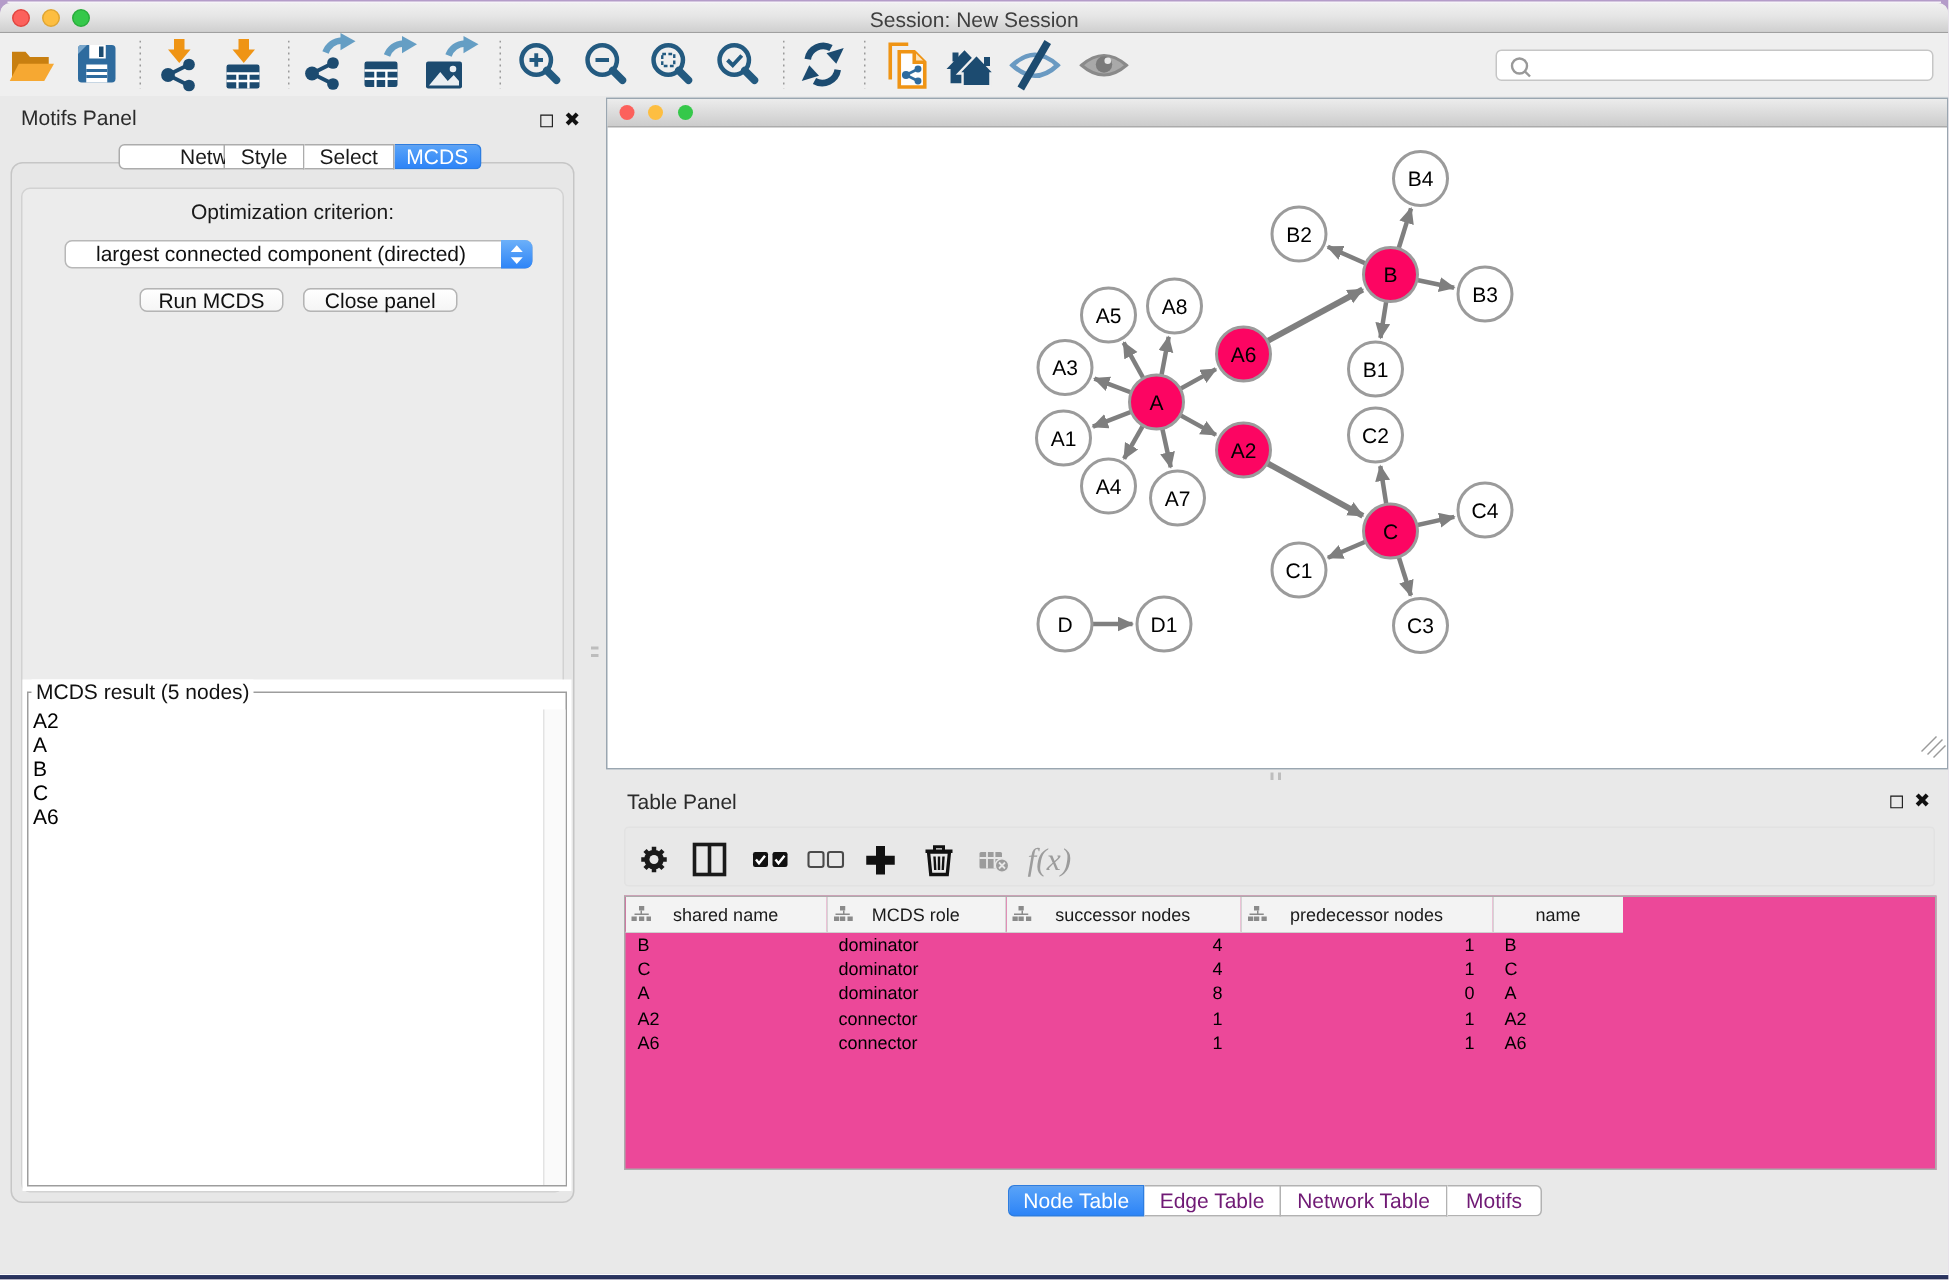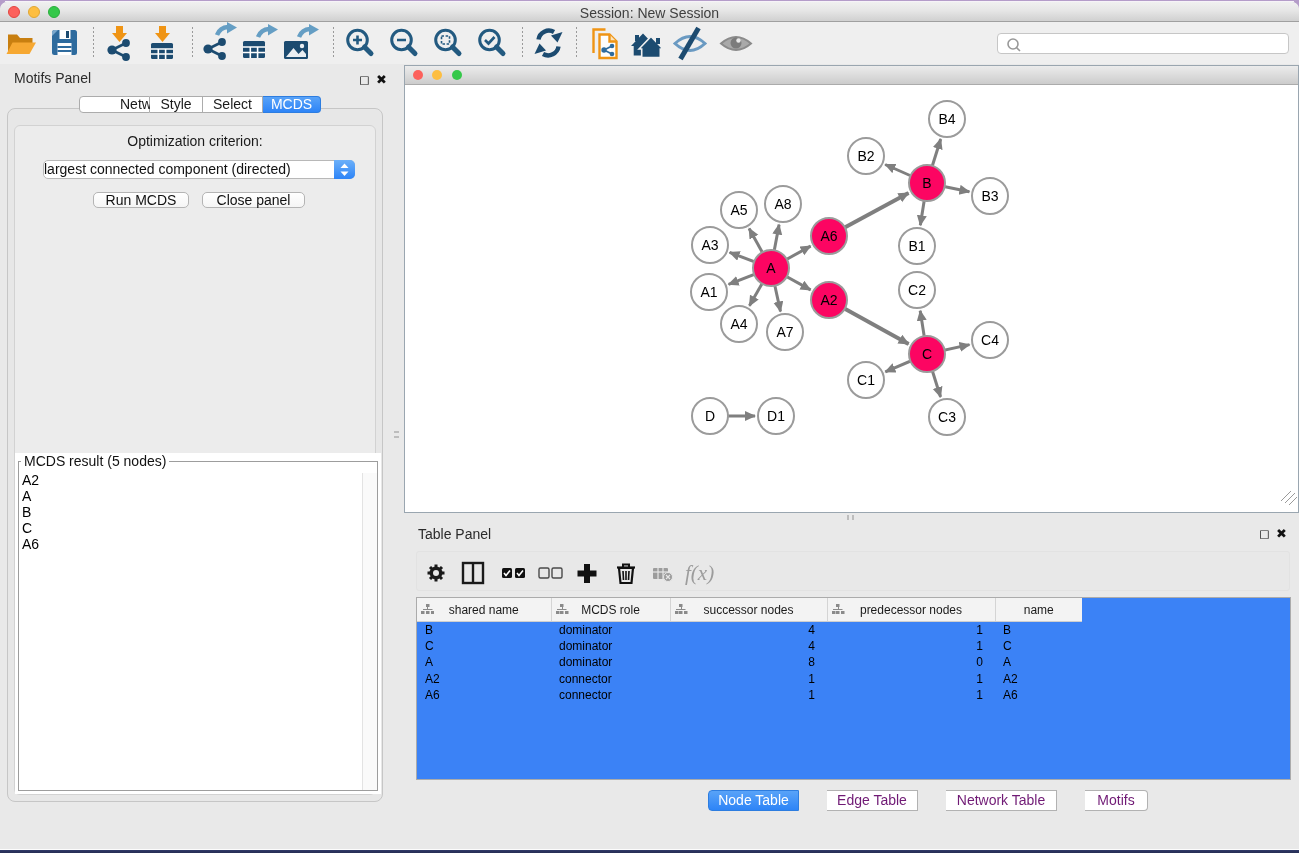--- a/index.html
+++ b/index.html
@@ -22,56 +22,56 @@
 
 #cp-title { position:absolute; left:14px; top:6px; font-size:14px; color:#2b2b2b; }
 .paneicons { position:absolute; font-size:13px; color:#111; }
 #cp-box { position:absolute; left:7px; top:44px; width:376px; height:694px; background:#e7e7e7; border:1px solid #c6c6c6; border-radius:8px; }
 #cp-inner { position:absolute; left:6px; top:16px; width:362px; height:670px; background:#ececec; border:1px solid #d2d2d2; border-radius:6px; }
 #tabs { position:absolute; left:79px; top:32px; height:17px; display:flex; }
 .tab { font-size:14px; color:#1a1a1a; background:#fff; border:1px solid #acacac; border-left:none; line-height:15px; text-align:center; box-sizing:border-box; }
 .tab.first { border-left:1px solid #acacac; border-radius:4px 0 0 4px;padding-left:40px; }
 .tab.sel { background:linear-gradient(#59a3f8,#2d84f7); color:#fff; border-color:#2d7de0; border-radius:0 4px 4px 0; }
 #optlabel { position:absolute; left:0; width:390px; top:69px; text-align:center; font-size:14px; color:#1a1a1a; }
-#dropdown { position:absolute; left:43px; top:96px; width:312px; height:19px; background:#fff; border:1px solid #b8b8b8; border-radius:5px; font-size:14px; color:#111; line-height:17px; text-align:left; padding-left:0; }
+#dropdown { position:absolute; left:43px; top:96px; width:312px; height:19px; background:#fff; border:1px solid #b8b8b8; border-radius:5px; font-size:14px; color:#111; line-height:17px; text-align:left; padding-left:20px; }
 #dropdown .spin { position:absolute; right:-1px; top:-1px; width:21px; height:19px; border-radius:0 5px 5px 0; background:linear-gradient(#6cb0f9,#2d84f7); }
 .btn { position:absolute; height:16px; background:linear-gradient(#ffffff,#f5f5f5); border:1px solid #b4b4b4; border-radius:5px; font-size:14px; color:#111; text-align:center; line-height:14px; }
 
 #mcdsbox { position:absolute; left:15px; top:389px; width:366px; height:341px; background:#fff; }
 #mcdsfield { position:absolute; left:3px; top:8px; right:3px; bottom:3px; border:1px solid #9d9d9d; }
 #mcdslegend { position:absolute; left:2px; top:-9px; background:#fff; padding:0 3px; font-size:14px; color:#111; }
 #mcdslist { position:absolute; left:3px; top:10px; font-size:14px; color:#000; line-height:16px; }
 #mcdsscroll { position:absolute; right:0; top:11px; width:15px; bottom:0; background:#fafafa; border-left:1px solid #e3e3e3; }
 
 #netwin { position:absolute; left:404px; top:1px; width:895px; height:448px; background:#fff; border:1px solid #9aa6b0; }
 #nettitle { position:absolute; left:0; top:0; width:100%; height:19px; background:linear-gradient(#ececec,#d9d9d9 60%,#cccccc); border-bottom:1px solid #ababab; }
 #nettitle .title { position:absolute; left:0; right:0; top:2px; text-align:center; font-size:14px; color:#333; }
 .tls { position:absolute; top:4px; width:10px; height:10px; border-radius:50%; }
 #graph { position:absolute; left:0; top:19px; }
 #graph text { font-size:14px; fill:#000; text-anchor:middle; }
 
 #tp-title { position:absolute; left:418px; top:462px; font-size:14px; color:#2b2b2b; }
 #tp-toolbar { position:absolute; left:416px; top:487px; width:874px; height:40px; background:#e8e8e8; border:1px solid #e2e2e2; border-radius:3px; }
-#tablewrap { position:absolute; left:416px; top:533px; width:875px; height:183px; background:#3b82f6; border:1px solid #ababab; }
+#tablewrap { position:absolute; left:416px; top:533px; width:875px; height:183px; background:#ec4899; border:1px solid #ababab; }
 table { border-collapse:collapse; table-layout:fixed; width:665px; font-size:12px; }
 th { height:23.5px; background:#f3f3f3; border-right:1px solid #d4d4d4; border-bottom:1px solid #cfcfcf; font-weight:normal; color:#1a1a1a; position:relative; }
 .hicon { position:absolute; left:4px; top:6px; width:13px; height:10px;
   background:
     linear-gradient(#8a8a8a,#8a8a8a) 4.75px 0px/3.5px 3px,
     linear-gradient(#8a8a8a,#8a8a8a) 6.25px 3px/1px 2.5px,
     linear-gradient(#8a8a8a,#8a8a8a) 1.75px 5px/9.5px 1px,
     linear-gradient(#8a8a8a,#8a8a8a) 0px 6.5px/3.5px 3.5px,
     linear-gradient(#8a8a8a,#8a8a8a) 4.75px 6.5px/3.5px 3.5px,
     linear-gradient(#8a8a8a,#8a8a8a) 9.5px 6.5px/3.5px 3.5px;
   background-repeat:no-repeat; }
 td { height:16.3px; padding:0 8px; color:#000; }
 .num { padding-right:12px !important; }
 .num { text-align:right; }
 
-#bottomtabs { position:absolute; left:708px; top:726px; height:21px; display:flex;gap:28px; }
+#bottomtabs { position:absolute; left:672px; top:726px; height:21px; display:flex; }
 .btab { font-size:14px; color:#701a75; background:#fff; border:1px solid #b2b2b2; border-left:none; line-height:19px; text-align:center; box-sizing:border-box; }
 .btab.first { border-left:1px solid #b2b2b2; border-radius:4px 0 0 4px; }
 .btab.last { border-radius:0 4px 4px 0; }
 .btab.sel { background:linear-gradient(#59a3f8,#2d84f7); color:#fff; border-color:#2d7de0; }
 
 #statusbar { position:absolute; left:0; top:752px; width:100%; height:35px; background:#ececec; border-top:1px solid #c2c2c2; }
 #listbtn { position:absolute; left:10px; top:5px; width:27px; height:23px; background:#f4f4f4; border:1px solid #a8a8a8; }
 #membtn { position:absolute; right:11px; top:5px; width:74px; height:23px; background:#f7f7f7; border:1px solid #b0b0b0; font-size:11px; color:#111; line-height:21px; text-align:center; }
 #memdot { display:inline-block; width:10px; height:10px; border-radius:50%; background:#1d9239; margin-right:4px; vertical-align:-1px; }
 #darkstrip { position:absolute; left:0; bottom:0; width:100%; height:4px; background:linear-gradient(#fdfdfd 0, #fdfdfd 1px, #333d6b 1px, #2b3460 2px, #262e55 100%); }

